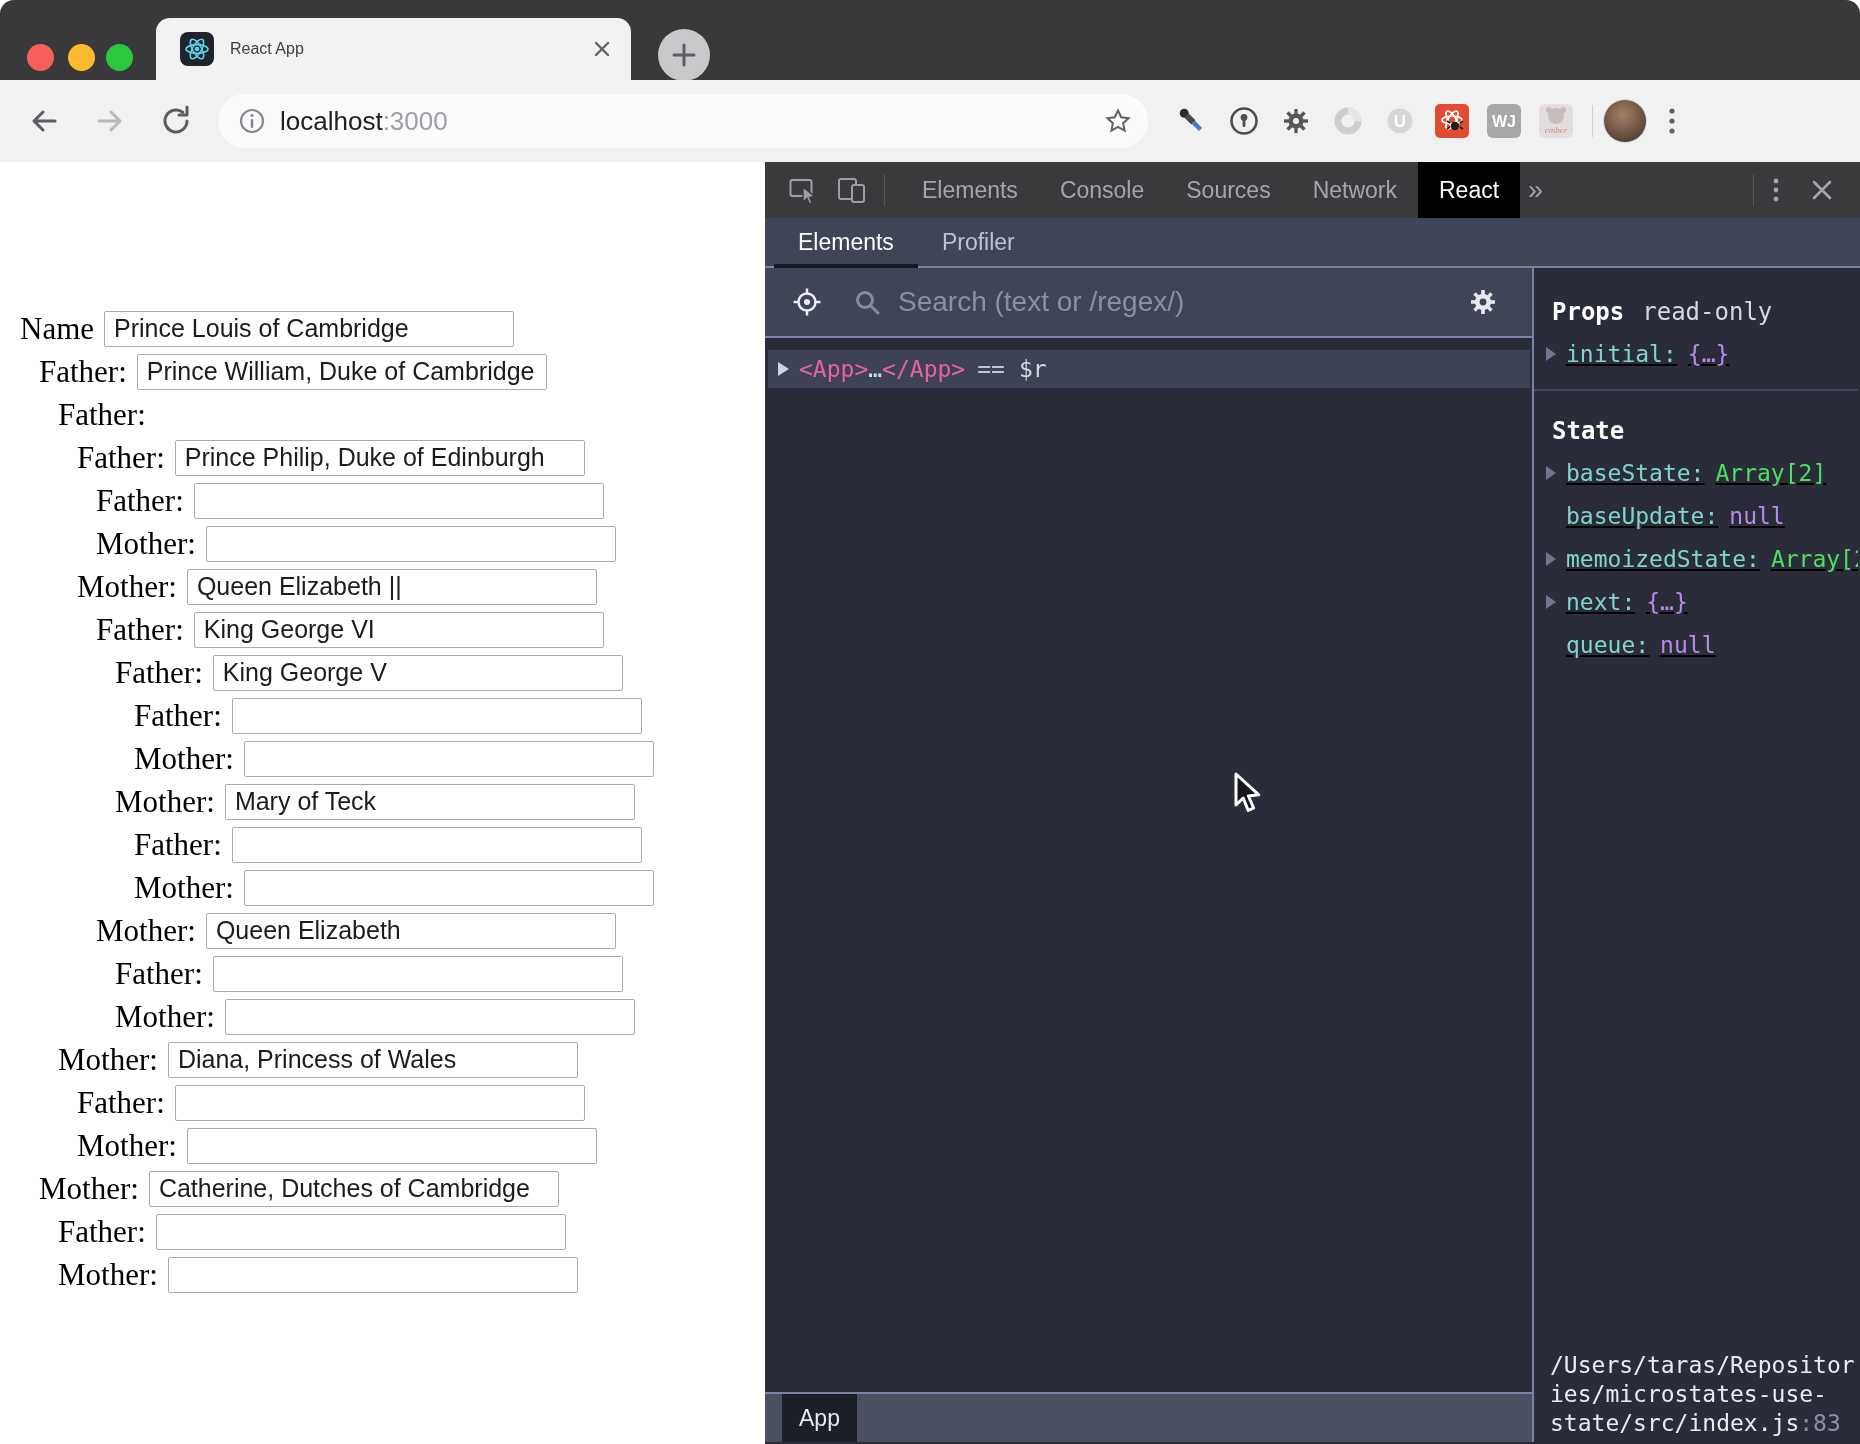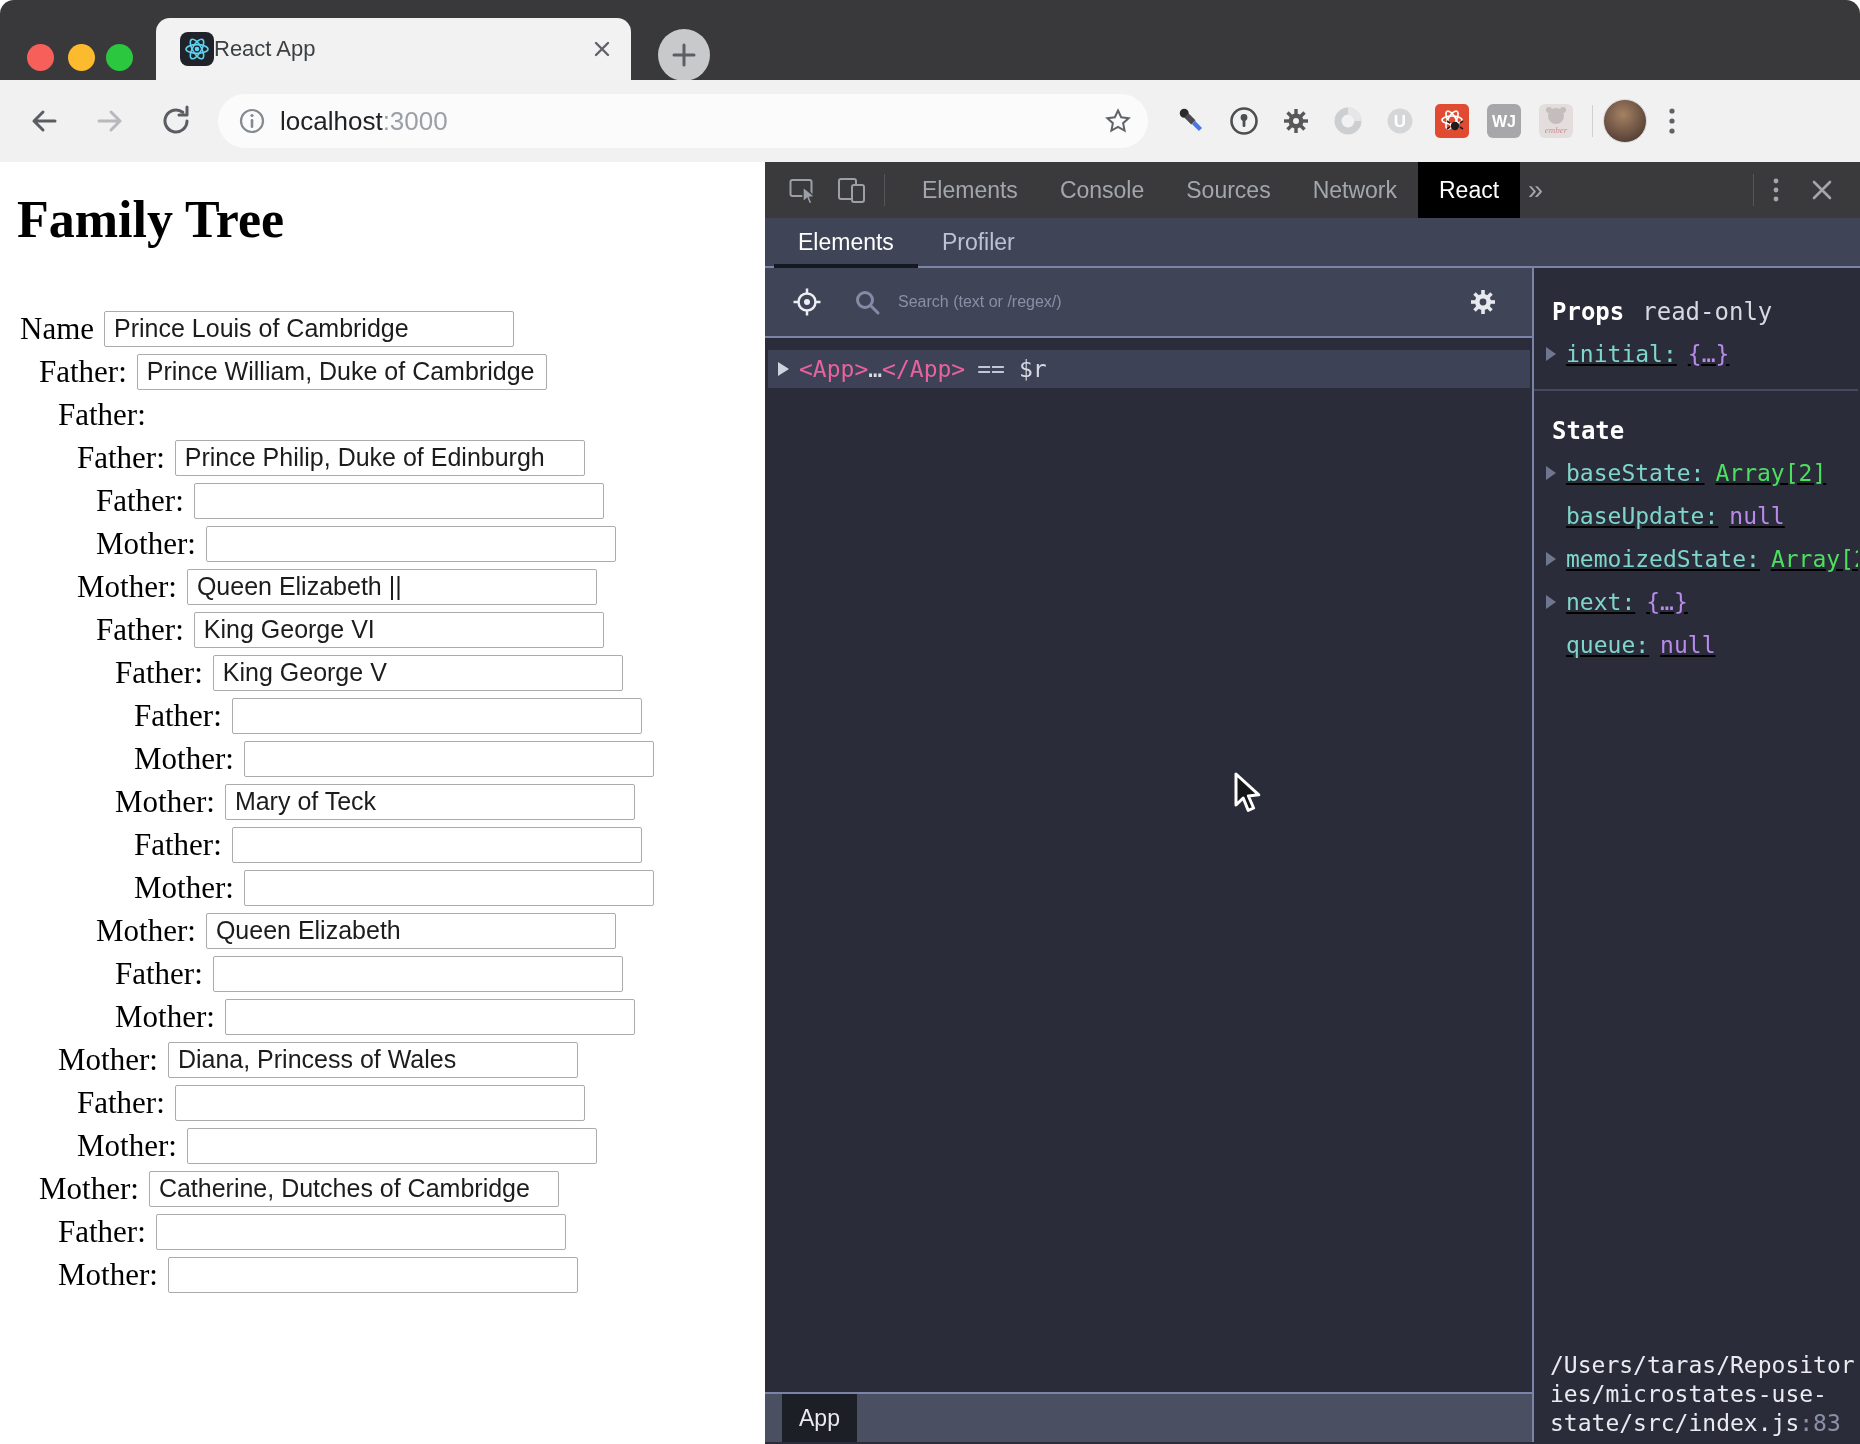--- a/index.html
+++ b/index.html
@@ -9,21 +9,21 @@
   .window{position:relative;width:1860px;height:1444px;border-radius:14px 14px 0 0;overflow:hidden;background:#fff;}
 
   
   .titlebar{position:absolute;left:0;top:0;width:1860px;height:80px;background:#39393b;}
   .light{position:absolute;top:44px;width:27px;height:27px;border-radius:50%;}
   .light.red{left:27px;background:#f7605a;}
   .light.yellow{left:68px;background:#fcbb2f;}
   .light.green{left:106px;background:#2bc73f;}
   .tab{position:absolute;left:156px;top:18px;width:475px;height:62px;background:#f2f2f3;border-radius:14px 14px 0 0;display:flex;align-items:center;}
   .favicon{width:34px;height:34px;margin-left:24px;border-radius:8px;background:#20232a;display:flex;align-items:center;justify-content:center;flex:0 0 auto;}
-  .tab-title{font-size:22px;color:#3c4043;flex:1;white-space:nowrap;overflow:hidden;}
+  .tab-title{margin-left:16px;font-size:16px;color:#3c4043;flex:1;white-space:nowrap;overflow:hidden;}
   .tab-close{margin-right:18px;flex:0 0 auto;display:flex;}
   .newtab{position:absolute;left:658px;top:29px;width:52px;height:52px;border-radius:50%;background:#c8c9cb;display:flex;align-items:center;justify-content:center;}
 
   
   .toolbar{position:absolute;left:0;top:80px;width:1860px;height:82px;background:#f1f1f2;border-bottom:1px solid #e2e2e4;display:flex;align-items:center;}
   .navbtn{flex:0 0 auto;display:flex;align-items:center;justify-content:center;}
   .urlbar{position:relative;flex:0 0 auto;margin-left:24px;width:930px;height:54px;border-radius:27px;background:#fbfbfc;display:flex;align-items:center;}
   .urltext{margin-left:14px;font-size:26px;white-space:nowrap;}
   .urltext .host{color:#202124;}
   .urltext .port{color:#9aa0a6;}
@@ -53,21 +53,21 @@
   .dt-right{margin-left:auto;display:flex;align-items:center;}
 
   .subtabs{height:48px;background:var(--panel);border-bottom:2px solid var(--bl);display:flex;align-items:center;padding-left:9px;box-sizing:content-box;}
   .subtab{position:relative;height:48px;line-height:48px;padding:0 24px;font-size:23px;color:#bdc1d3;}
   .subtab.active{color:#fff;}
   .subtab.active::after{content:"";position:absolute;left:0;right:0;bottom:-2px;height:4px;background:#171922;}
 
   .content-row{display:flex;height:1174px;}
   .tree-col{width:767px;display:flex;flex-direction:column;}
   .searchrow{height:68px;background:var(--panel);border-bottom:2px solid var(--bl);display:flex;align-items:center;flex:0 0 auto;}
-  .search-input{flex:1;margin-left:14px;background:transparent;border:none;outline:none;font-size:16px;color:#d7dae2;font-family:"Liberation Sans",sans-serif;}
+  .search-input{flex:1;margin-left:14px;background:transparent;border:none;outline:none;font-size:28px;color:#d7dae2;font-family:"Liberation Sans",sans-serif;}
   .search-input::placeholder{color:#8a8fa5;}
   .tree{flex:1;background:var(--tree);position:relative;}
   .sel-row{position:absolute;left:3px;right:2px;top:12px;height:38px;background:var(--sel);display:flex;align-items:center;padding-left:10px;font-family:"DejaVu Sans Mono",monospace;font-size:23px;white-space:nowrap;}
   .tri{width:0;height:0;border-left:11px solid #cfd3de;border-top:7px solid transparent;border-bottom:7px solid transparent;margin-right:10px;flex:0 0 auto;}
   .tag{color:var(--pink);}
   .ell{color:#dadce4;}
   .eq{color:#c3c7d3;margin-left:12px;}
   .dollar{color:#d6d9e1;margin-left:14px;}
   .crumbbar{height:48px;background:#4a4f62;border-top:2px solid var(--bl);display:flex;align-items:stretch;flex:0 0 auto;}
   .crumb{margin-left:17px;padding:0 17px;background:#1d1f27;color:#e9eaef;font-size:23px;display:flex;align-items:center;}
@@ -235,21 +235,20 @@
     <span class="kebab">
       <svg width="14" height="34" viewBox="0 0 14 34">
           <circle cx="7" cy="7" r="2.6" fill="#5f6368"></circle>
           <circle cx="7" cy="17" r="2.6" fill="#5f6368"></circle>
           <circle cx="7" cy="27" r="2.6" fill="#5f6368"></circle>
         </svg>
     </span>
   </div>
 
   <div class="page">
-    <h1>Family Tree</h1>
     <div class="form-rows">
         <div class="form-row" style="padding-left: 20px;">
           <span class="form-label">Name</span>
           <input class="form-input" value="Prince Louis of Cambridge" style="">
         </div>
         <div class="form-row" style="padding-left: 39px;">
           <span class="form-label">Father:</span>
           <input class="form-input" value="Prince William, Duke of Cambridge" style="">
         </div>
         <div class="form-row" style="padding-left: 58px;">

